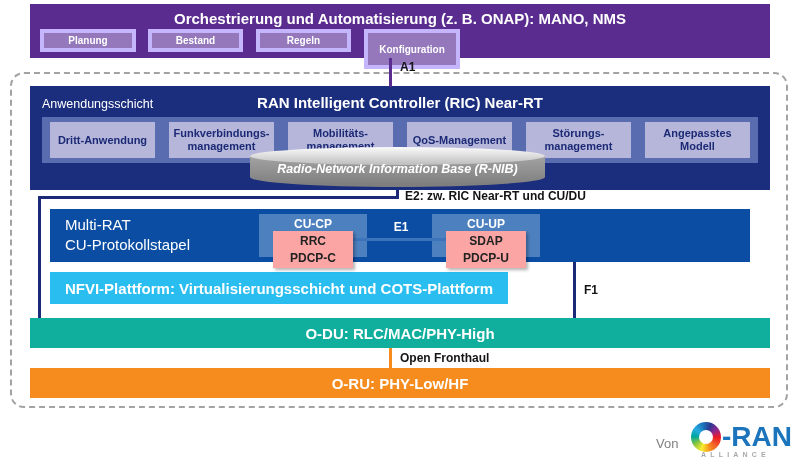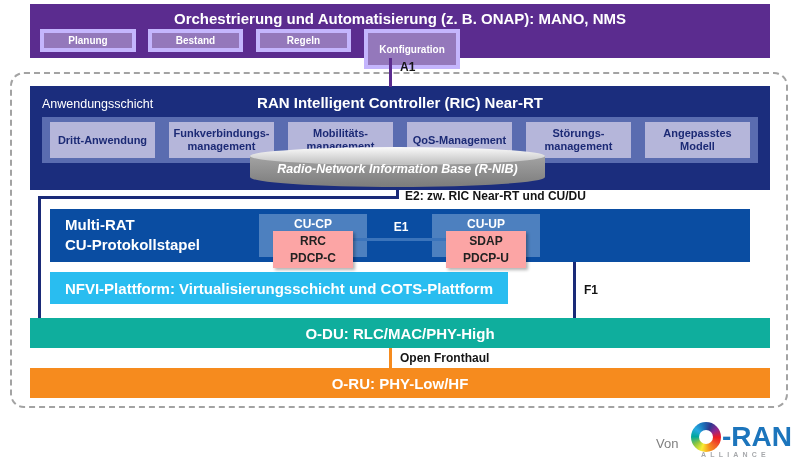--- a/index.html
+++ b/index.html
@@ -35,21 +35,21 @@
         align-items:center;justify-content:center;box-shadow:2px 2px 3px rgba(0,0,0,.3);}
   
   .line{position:absolute;}
   .navy{background:#1a2a78;}
   .purpleline{background:#5b2c8f;}
   .orangeline{background:#f68b1e;}
   .e1line{background:#3b74bb;}
   
   .lbl{position:absolute;color:#141414;font-size:12px;font-weight:600;white-space:nowrap;}
   .layerlbl{position:absolute;color:#fff;font-size:12.5px;font-weight:400;}
-  .cutitle{position:absolute;color:#fff;font-size:15px;font-weight:bold;
+  .cutitle{position:absolute;color:#fff;font-size:15px;font-weight:normal;
            white-space:pre-line;line-height:20px;}
   .e1lbl{position:absolute;color:#fff;font-size:12px;font-weight:600;}
   
   .cyl{position:absolute;font-style:italic;}
   .cylbody{position:absolute;left:0;right:0;top:9px;bottom:0;
            background:linear-gradient(180deg,#a3a3a3,#7c7c7c);
            border-radius:0 0 50% 50% / 0 0 10px 10px;}
   .cyltop{position:absolute;left:0;right:0;top:0;height:18px;border-radius:50%;
           background:linear-gradient(180deg,#fbfbfb,#bdbdbd);}
   .cyltext{position:absolute;left:0;right:0;top:15px;color:#fff;font-size:12.5px;

